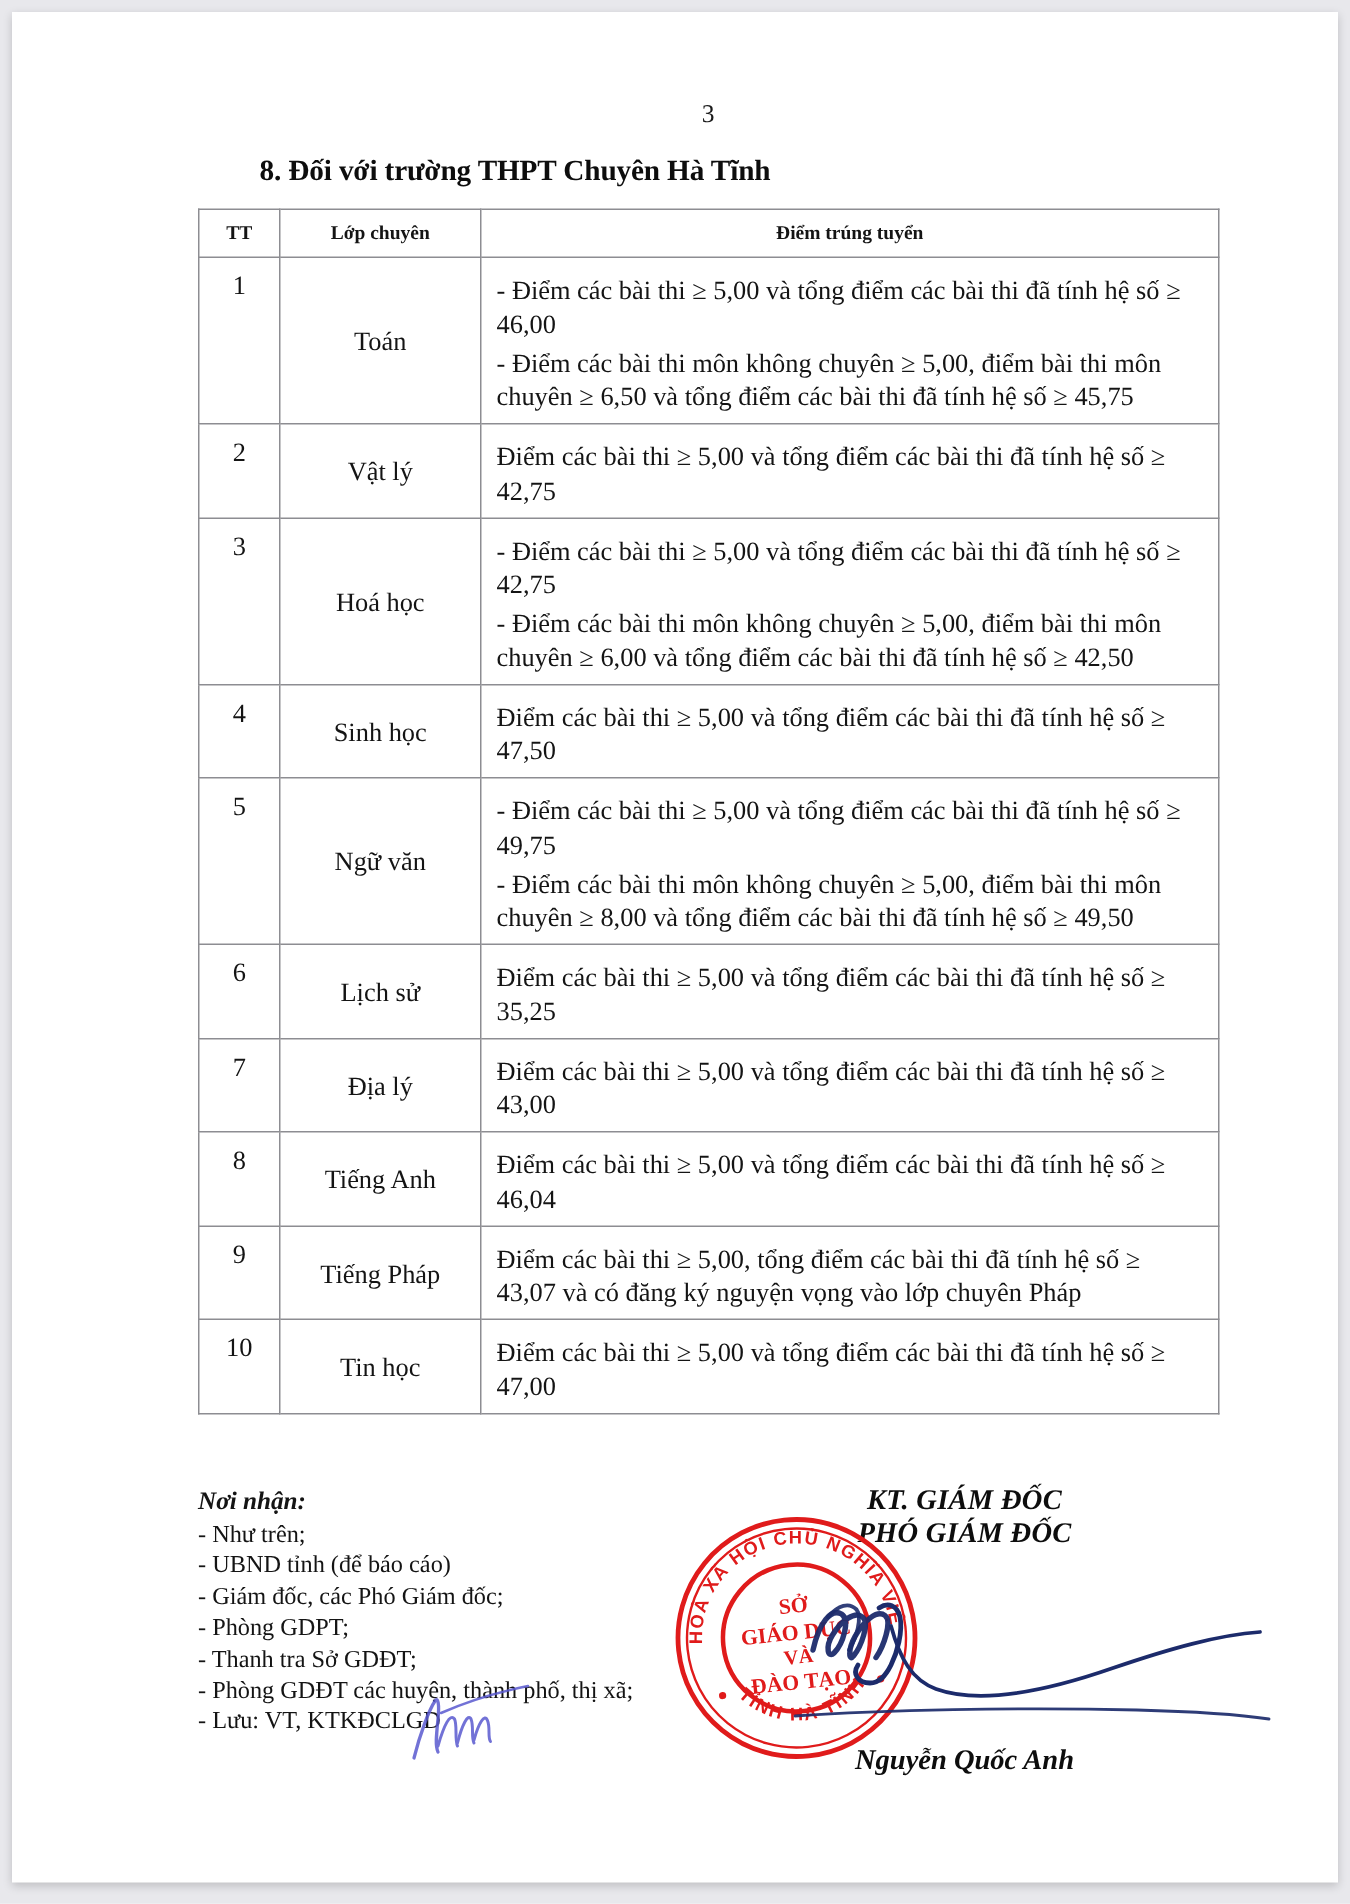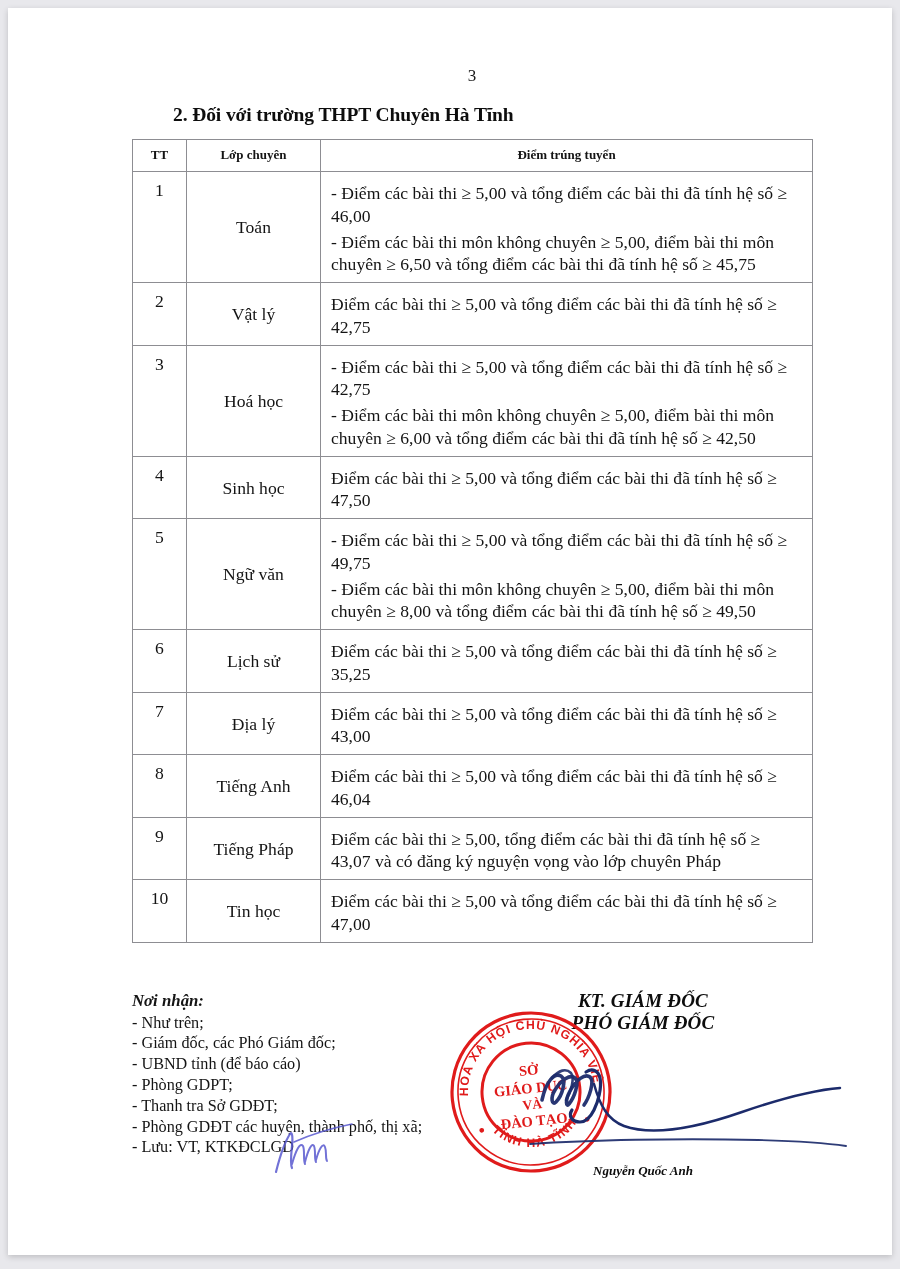--- a/index.html
+++ b/index.html
@@ -131,21 +131,21 @@
     color: #0d0d0d;
     line-height: 1.18;
   }
   .sig-name {
     position: absolute;
     left: 0;
     top: 173px;
     width: 360px;
     text-align: center;
     font-weight: bold;
-    font-size: 13px;
+    font-size: 19px;
     color: #0d0d0d;
   }
 
   
   .seal {
     position: absolute;
     left: 440px;
     top: 1001px;
     width: 166px;
     height: 166px;
@@ -171,21 +171,21 @@
     pointer-events: none;
   }
 </style>
 </head>
 <body>
 
 <div class="page">
 
   <div class="page-number">3</div>
 
-  <div class="section-heading">2. Đối với trường THPT Chuyên Hà Tĩnh</div>
+  <div class="section-heading">8. Đối với trường THPT Chuyên Hà Tĩnh</div>
 
   <table class="score-table">
     <colgroup>
       <col class="col-tt">
         <col class="col-lop">
         <col class="col-diem">
     </colgroup>
     <thead>
       <tr>
         <th>TT</th>
@@ -269,22 +269,22 @@
         </tr>
       </tbody>
   </table>
 
   <div class="footer">
 
     <div class="recipients">
       <div class="rec-title">Nơi nhận:</div>
       <div id="recipients-items">
           <div class="rec-item">- Như trên;</div>
+          <div class="rec-item">- UBND tỉnh (để báo cáo)</div>
           <div class="rec-item">- Giám đốc, các Phó Giám đốc;</div>
-          <div class="rec-item">- UBND tỉnh (để báo cáo)</div>
           <div class="rec-item">- Phòng GDPT;</div>
           <div class="rec-item">- Thanh tra Sở GDĐT;</div>
           <div class="rec-item">- Phòng GDĐT các huyện, thành phố, thị xã;</div>
           <div class="rec-item">- Lưu: VT, KTKĐCLGD</div>
         </div>
     </div>
 
     <div class="signature-block">
       <div class="sig-role1">KT. GIÁM ĐỐC</div>
       <div class="sig-role2">PHÓ GIÁM ĐỐC</div>

